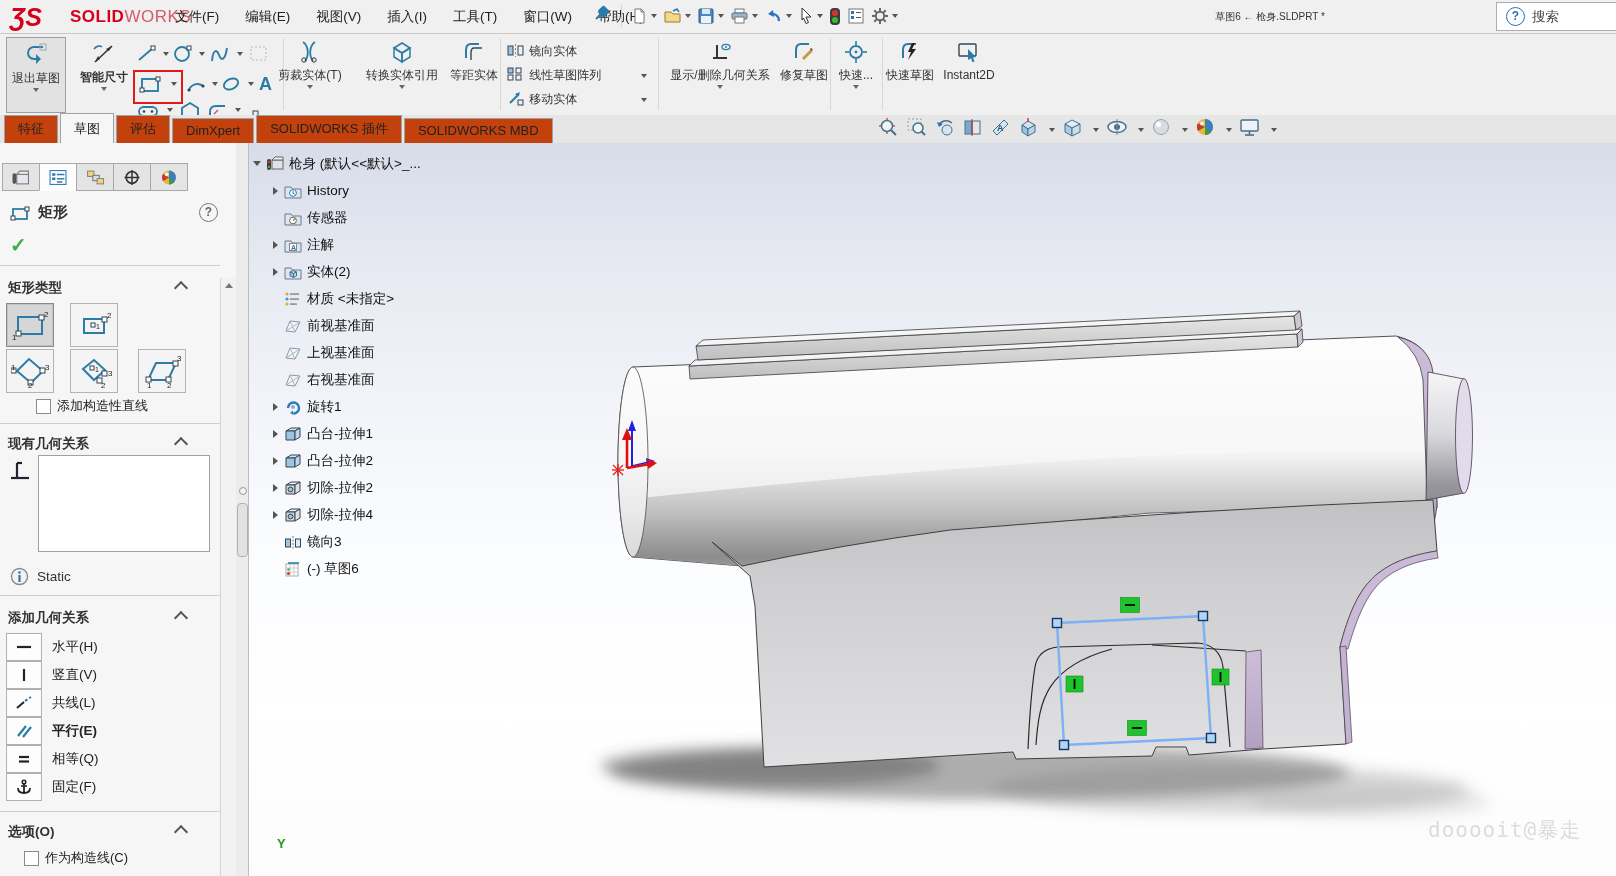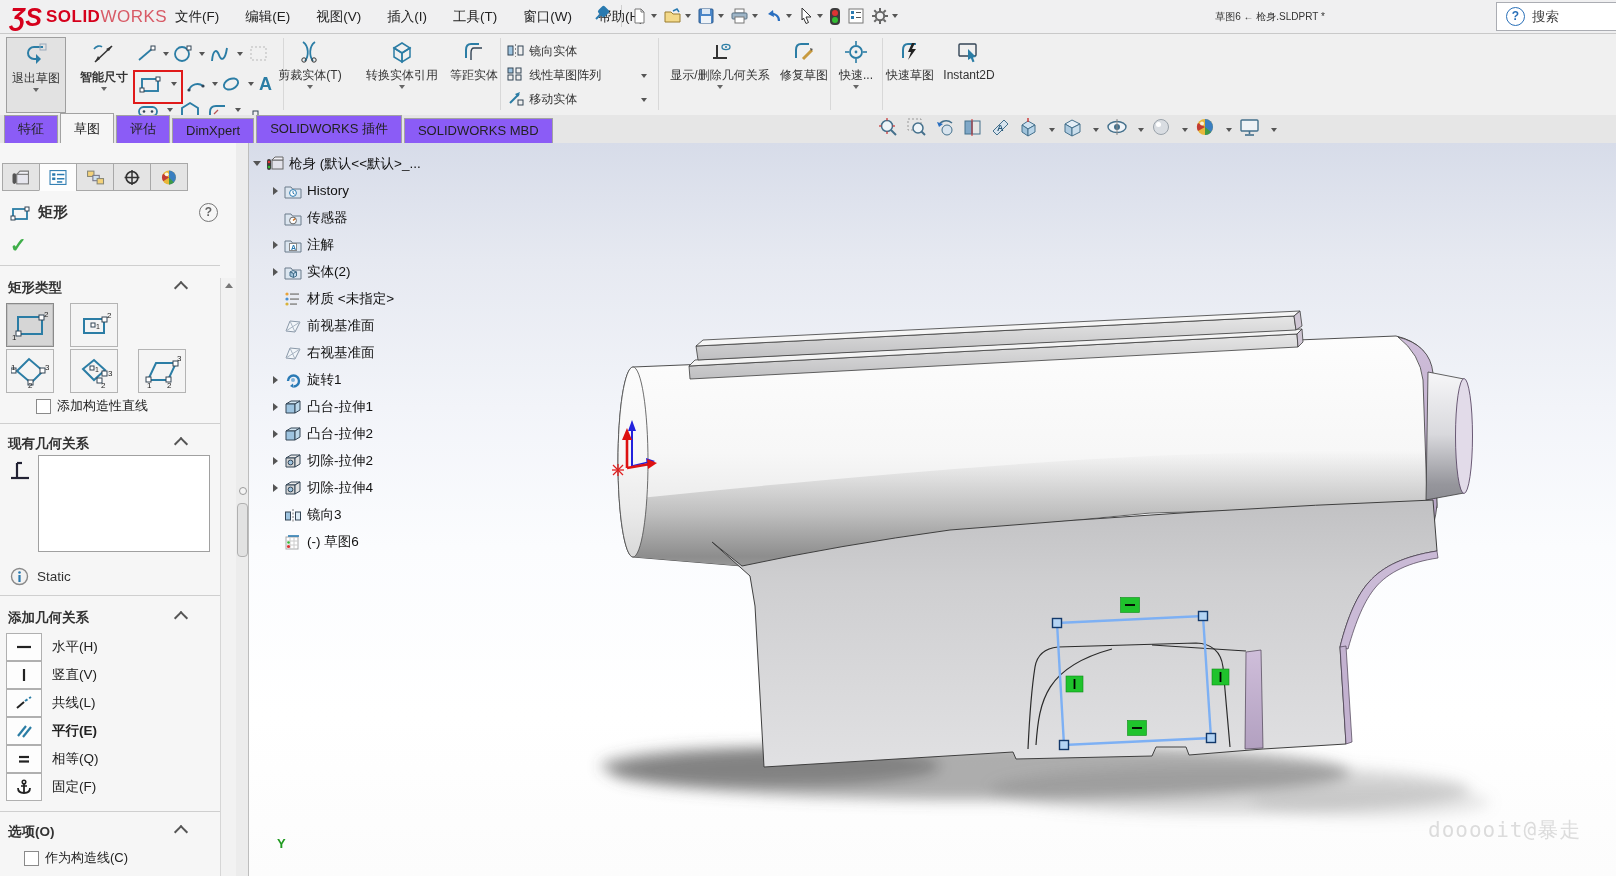--- a/index.html
+++ b/index.html
@@ -4,21 +4,21 @@
 <style>
   html,body{margin:0;padding:0;background:#888;}
   body{font-family:"Liberation Sans",sans-serif;}
   #stage{position:relative;width:1616px;height:876px;background:#fff;overflow:hidden;
          font-family:"Liberation Sans",sans-serif;color:#222;}
   .abs{position:absolute;}
   
   .titlebar{left:0;top:0;width:1616px;height:33px;background:#f0f0f1;border-bottom:1px solid #c9c9c9;}
   .logo{left:10px;top:2px;height:30px;display:flex;align-items:center;}
   .logo .ds{font-style:italic;font-weight:bold;font-size:25px;color:#d6001c;margin-right:4px;}
-  .logo .solid{font-weight:bold;font-size:17px;color:#d6001c;letter-spacing:.5px;}
+  .logo .solid{font-weight:bold;font-size:17px;color:#d6001c;letter-spacing:.5px;margin-left:24px;}
   .logo .works{font-weight:normal;font-size:17px;color:#d85a66;letter-spacing:.5px;}
   .menubar{left:175px;top:0;height:33px;display:flex;align-items:center;gap:26px;font-size:13.5px;color:#222;}
   .menubar span{cursor:default;}
   .qtb{top:2px;height:28px;display:flex;align-items:center;}
   .qbtn{display:flex;align-items:center;margin:0 3px;}
   .caret{width:0;height:0;border-left:3.5px solid transparent;border-right:3.5px solid transparent;
          border-top:4px solid #555;margin-left:3px;display:inline-block;}
   .vsep{width:1px;height:22px;background:#cfcfcf;margin:0 5px;}
   .doctitle{left:1050px;top:0;width:440px;height:33px;line-height:33px;text-align:center;font-size:10px;color:#333;}
   .searchbox{left:1496px;top:2px;width:126px;height:27px;background:#fff;border:1px solid #abadb3;
@@ -31,21 +31,21 @@
   .rbtn{position:absolute;text-align:center;font-size:12px;color:#333;cursor:default;}
   .rbtn .lbl{display:block;line-height:14px;}
   .flyout{width:0;height:0;border-left:3.5px solid transparent;border-right:3.5px solid transparent;
           border-top:4px solid #666;margin:3px auto 0;}
   .exitbtn{background:#e2e2e2;border:1px solid #9f9f9f;}
   .gridico{position:absolute;}
   .redbox{position:absolute;border:2.5px solid #e01a1a;}
   
   .tabstrip{left:0;top:115px;width:1616px;height:28px;background:#e6e6e6;border-bottom:1px solid #b7b7b7;}
   .tabs{position:absolute;left:4px;bottom:0;display:flex;align-items:flex-end;}
-  .tab{padding:4px 13px 5px;font-size:13px;color:#222;background:#8b5cf6;border:1px solid #a2a2a2;
+  .tab{padding:4px 13px 5px;font-size:13px;color:#222;background:#c2410c;border:1px solid #a2a2a2;
        border-bottom:none;margin-right:2px;}
   .tab.active{background:#f6f6f6;padding-top:6px;font-weight:normal;}
   .headsup{position:absolute;left:878px;top:2px;display:flex;align-items:center;gap:7px;}
   
   .pm{left:0;top:143px;width:236px;height:733px;background:#f6f6f6;border-right:1px solid #b5b5b5;overflow:hidden;}
   .pmtabs{position:absolute;left:2px;top:20px;display:flex;}
   .pmtab{width:36px;height:26px;background:#e4e4e4;border:1px solid #a8a8a8;display:flex;align-items:center;
          justify-content:center;margin-right:-1px;}
   .pmtab.active{background:#fdfdfd;border-bottom-color:#fdfdfd;}
   .pmtitle{position:absolute;left:10px;top:60px;display:flex;align-items:center;font-size:15px;font-weight:bold;color:#333;}
@@ -689,20 +689,30 @@
       <span>前视基准面</span>
     </div>
     <div class="trow">
       <span class="indent"></span>
         <span class="tarrow"></span>
       <svg class="ticon" viewBox="0 0 18 16">
           <polygon points="2,13 6,3 16,4 11,14" fill="#f2f6fa" stroke="#8a98a8"></polygon>
           <line x1="2" y1="13" x2="16" y2="4" stroke="#a8b4c2"></line>
           <line x1="6" y1="3" x2="11" y2="14" stroke="#a8b4c2"></line>
         </svg>
+      <span>上视基准面</span>
+    </div>
+    <div class="trow">
+      <span class="indent"></span>
+        <span class="tarrow"></span>
+      <svg class="ticon" viewBox="0 0 18 16">
+          <polygon points="2,13 6,3 16,4 11,14" fill="#f2f6fa" stroke="#8a98a8"></polygon>
+          <line x1="2" y1="13" x2="16" y2="4" stroke="#a8b4c2"></line>
+          <line x1="6" y1="3" x2="11" y2="14" stroke="#a8b4c2"></line>
+        </svg>
       <span>右视基准面</span>
     </div>
     <div class="trow">
       <span class="indent"></span>
         <span class="tarrow">
           <span class="tri-r"></span>
         </span>
       <svg class="ticon" viewBox="0 0 18 16">
           <path d="M4 9a5.5 5.5 0 1 1 5.5 5.5" fill="none" stroke="#2a7ab5" stroke-width="2.4"></path>
           <path d="M9.5 16l-3.5-2 3-2.5z" fill="#2a7ab5"></path>

